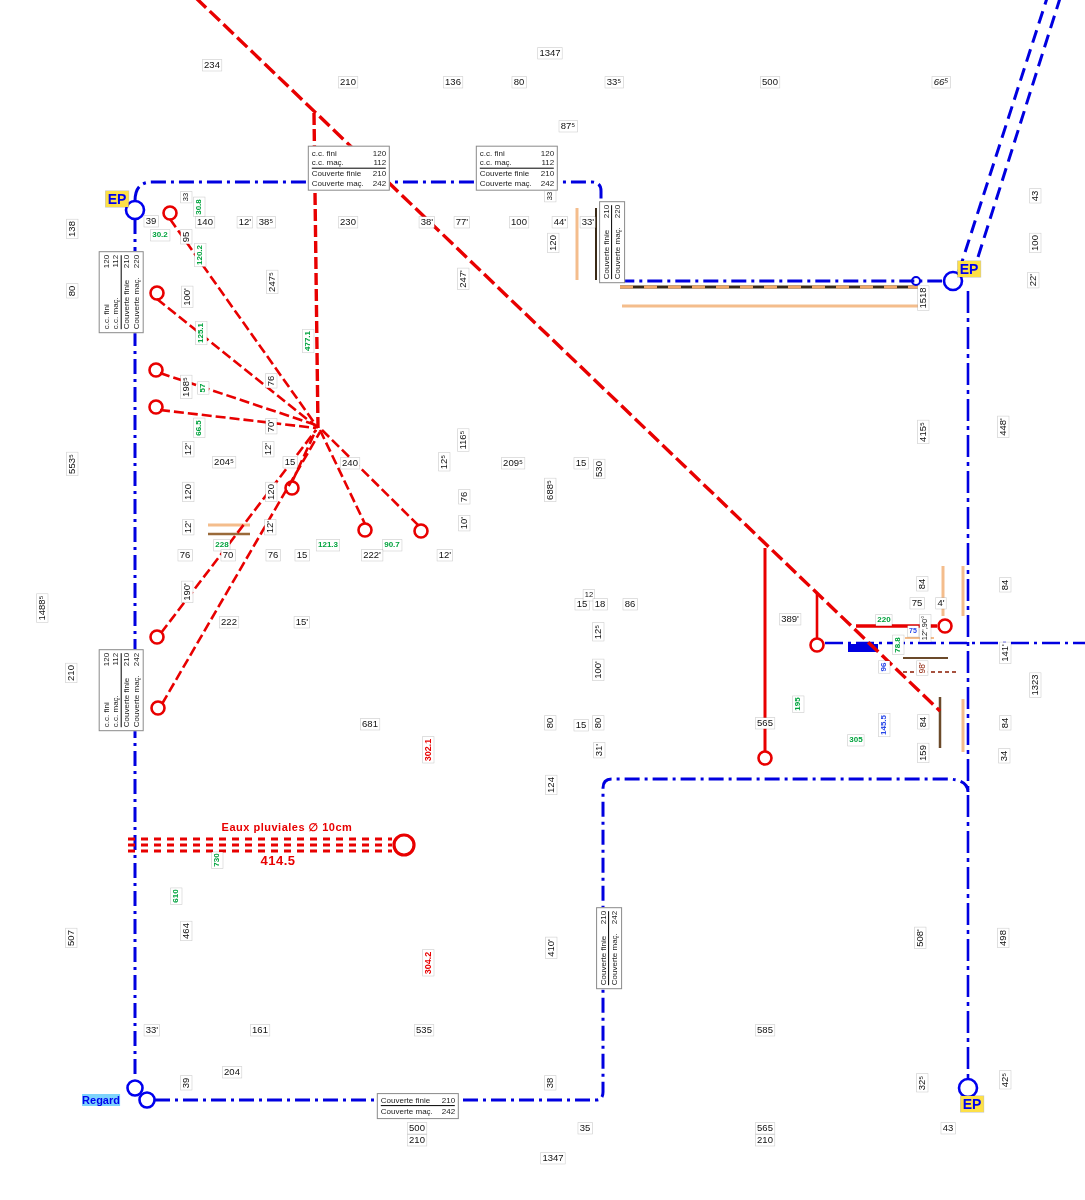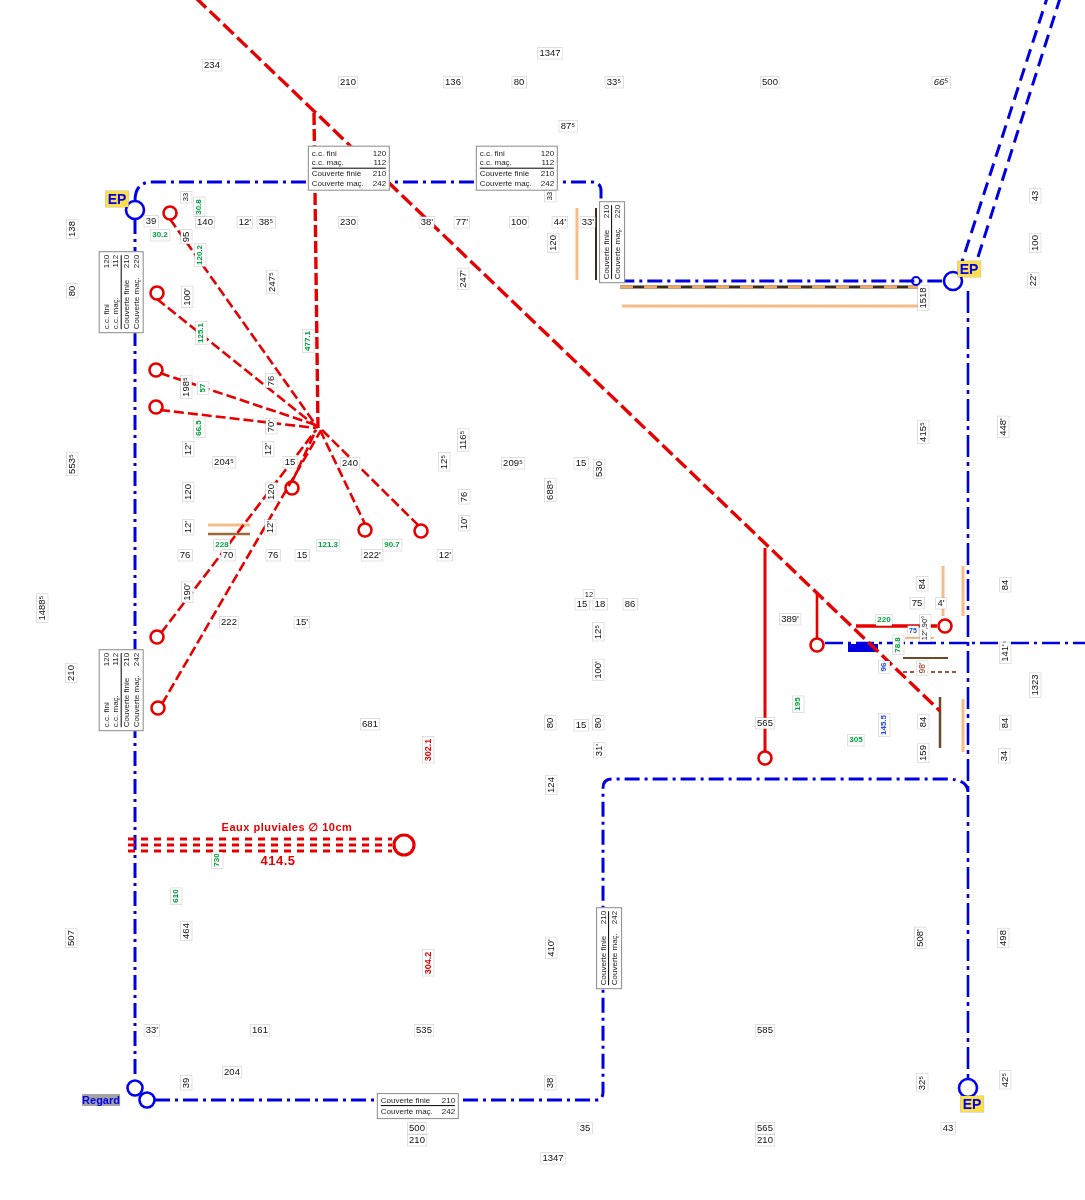--- a/index.html
+++ b/index.html
@@ -11,21 +11,21 @@
        padding:0 1.5px;white-space:nowrap;transform:translate(-50%,-50%);
        box-shadow:0 0 0 0.5px rgba(0,0,0,.22)}
   .rot{transform:translate(-50%,-50%) rotate(-90deg)}
   .g{color:#00a33d;font-weight:bold;font-size:8px}
   .rd{color:#e80000;font-weight:bold;font-size:9px}
   .rdb{color:#e80000;font-weight:bold;font-size:13px;background:transparent;box-shadow:none;letter-spacing:.5px}
   .bl{color:#2847e8;font-weight:bold;font-size:8px}
   .drd{color:#8b1a00;font-size:8.5px}
   .ep{position:absolute;color:#0000ee;font-weight:bold;font-size:14px;background:#fde047;
       padding:0 2px;transform:translate(-50%,-50%);box-shadow:0 0 0 0.5px rgba(0,0,0,.25)}
-  .regard{position:absolute;color:#0000ee;font-weight:bold;font-size:11px;background:#a3a3a3;
+  .regard{position:absolute;color:#0000ee;font-weight:bold;font-size:11px;background:#7dd3fc;
       transform:translate(-100%,-50%);white-space:nowrap}
   .ibox{position:absolute;background:#fff;border:0.5px solid #8a8a8a;color:#222;font-size:8px;
         line-height:9.4px;padding:1.5px 3px;transform:translate(-50%,-50%);white-space:nowrap}
   .ibox.rot{transform:translate(-50%,-50%) rotate(-90deg)}
   .ibox .row{display:flex;justify-content:space-between;gap:9px}
   .ibox .row.divider{border-bottom:1px solid #000;padding-bottom:.5px;margin-bottom:.5px}
   .ibox .v{text-align:right}
 </style>
 </head>
 <body>

